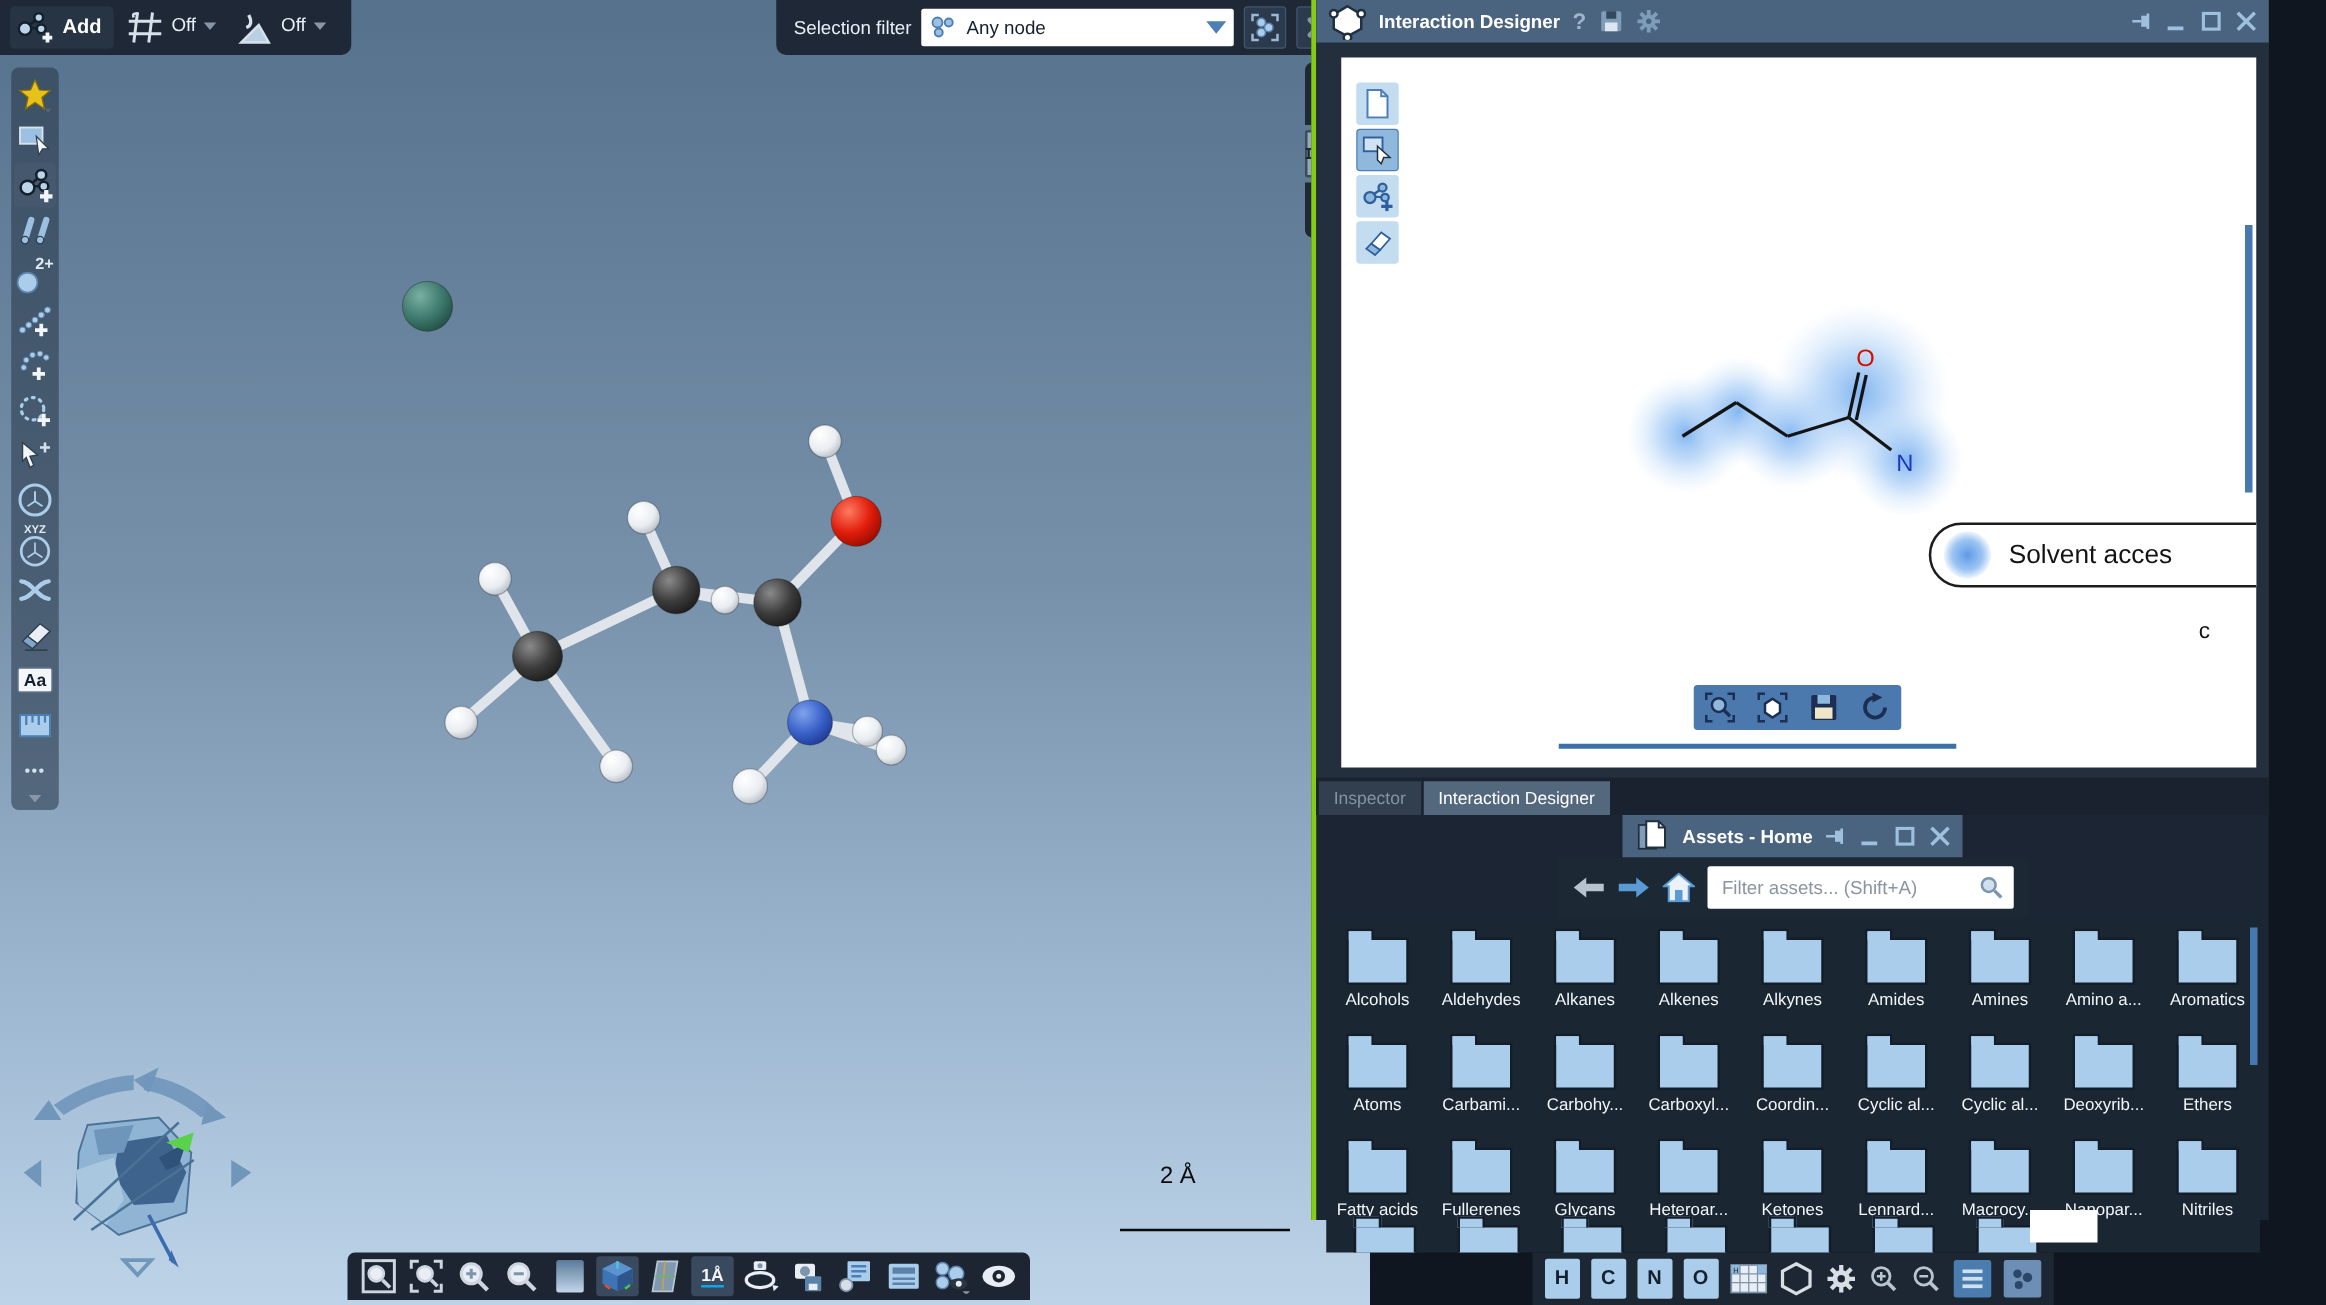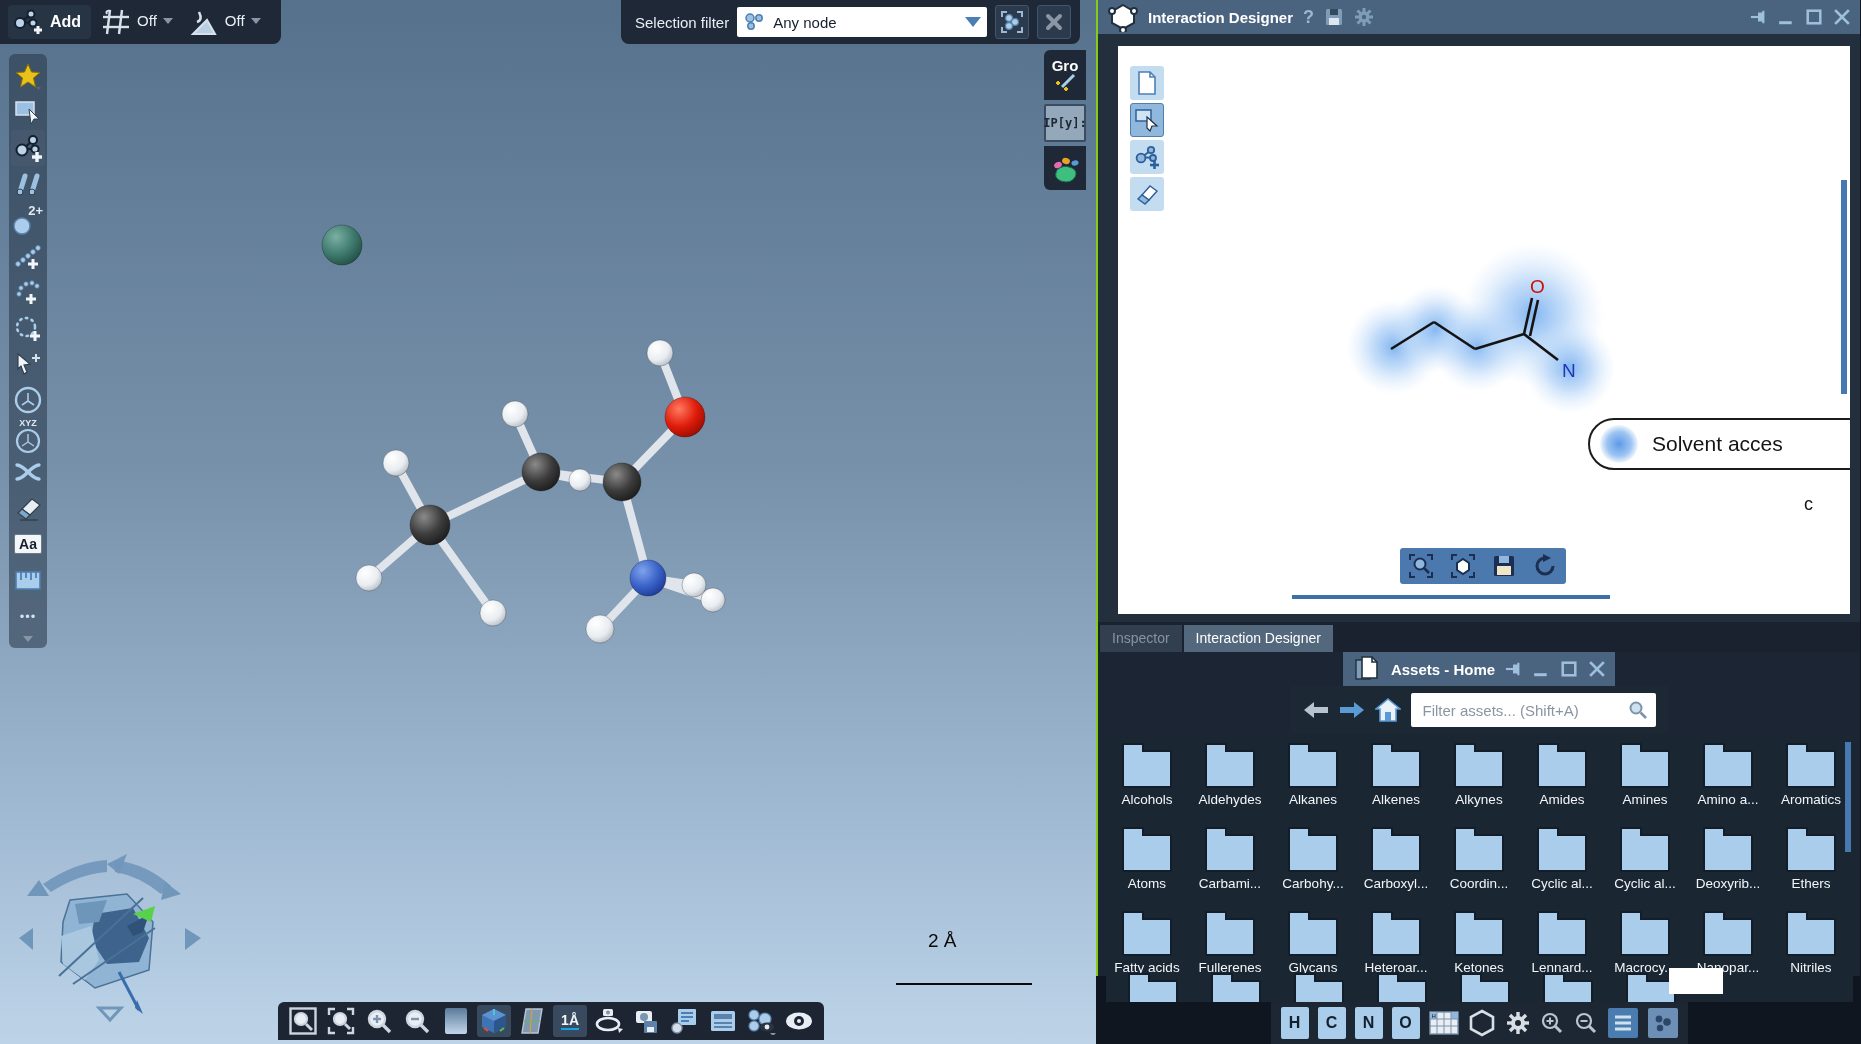--- a/index.html
+++ b/index.html
@@ -44,21 +44,21 @@
   
   .scale-label{position:absolute;left:928px;top:930px;font-size:19px;color:#0a0a0a;}
   .scale-line{position:absolute;left:896px;top:983px;width:136px;height:2px;background:#0a0a0a;}
   
   .vp-toolbar{position:absolute;left:278px;top:1002px;width:546px;height:38px;background:#1c2531;
     border-radius:6px 6px 0 0;display:flex;align-items:center;justify-content:space-around;padding:0 6px;box-sizing:border-box;}
   .vt-btn{width:34px;height:32px;display:flex;align-items:center;justify-content:center;border-radius:3px;position:relative;}
   .vt-btn.hl{background:#3a4a5e;}
   .vt-txt{font-size:14px;font-weight:bold;color:#f2f6fa;border-bottom:2px solid #0ea5e9;line-height:15px;}
   
-  .right{position:absolute;left:1099px;top:0;width:762px;height:976px;background:#1b2533;border-left:2px solid #84cc16;box-sizing:content-box;margin-left:-3px;}
+  .right{position:absolute;left:1052px;top:0;width:762px;height:976px;background:#1b2533;border-left:4px solid #84cc16;box-sizing:content-box;margin-left:-3px;}
   .titlebar{height:34px;background:#4a6480;display:flex;align-items:center;gap:10px;padding:0 10px;box-sizing:border-box;}
   .titlebar .ttl{font-weight:bold;font-size:15px;color:#fff;}
   .titlebar .help{color:#9fb6cc;font-weight:bold;font-size:18px;}
   .wbtns{margin-left:auto;display:flex;align-items:center;gap:12px;}
   .wb{width:16px;height:16px;display:flex;align-items:center;justify-content:center;}
   
   .id-window{position:relative;height:652px;background:#242f3e;}
   .id-content{position:relative;height:586px;}
   .canvas{position:absolute;left:20px;top:12px;width:732px;height:568px;background:#ffffff;overflow:hidden;}
   .mini-tb{position:absolute;left:12px;top:20px;display:flex;flex-direction:column;gap:3px;}

